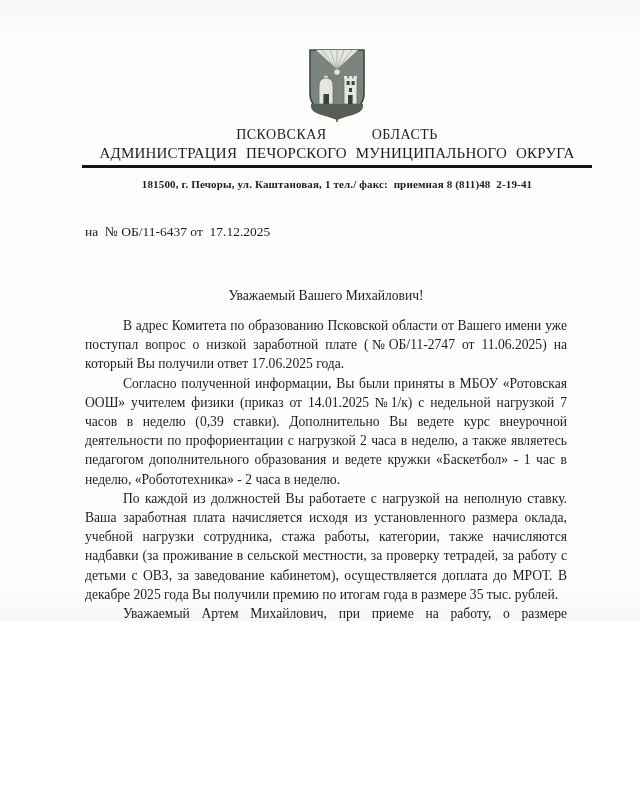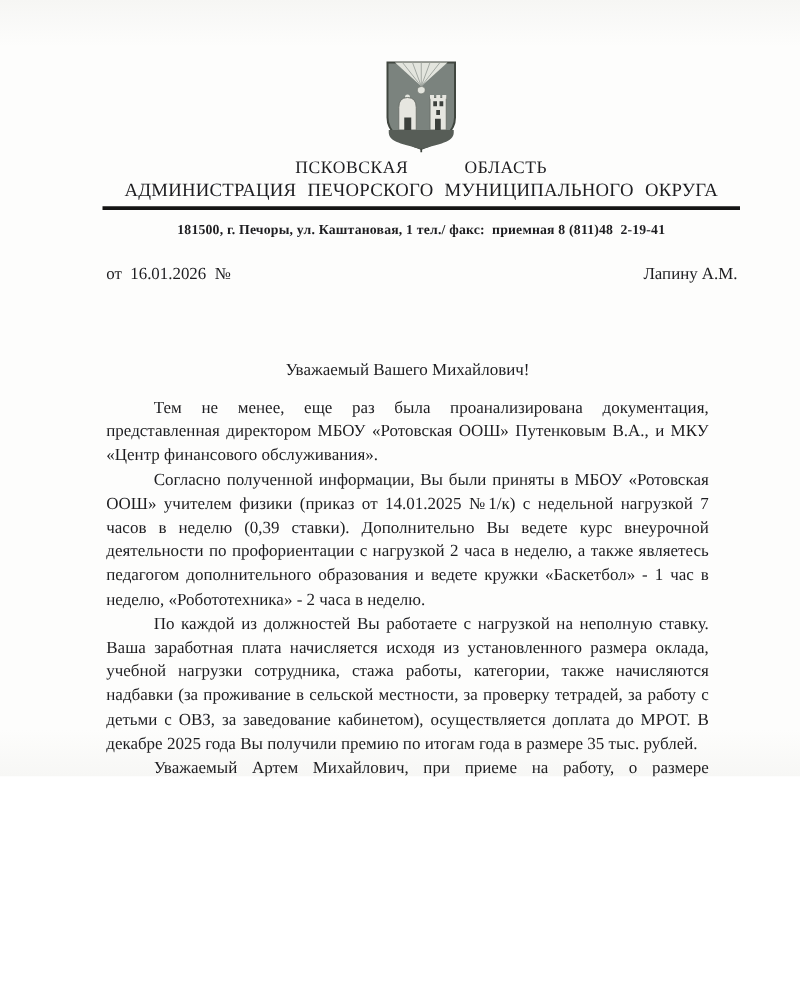--- a/index.html
+++ b/index.html
@@ -70,30 +70,27 @@
       <path d="M3,56 h52 v2 c0,8 -12,9 -26,13.5 c-14,-4.5 -26,-5.5 -26,-13.5 Z" fill="#575d57"></path>
       <path d="M29,71 v3" stroke="#40463f" stroke-width="1.4"></path>
     </svg>
     <div class="region pre">ПСКОВСКАЯ   ОБЛАСТЬ</div>
     <div class="org">АДМИНИСТРАЦИЯ ПЕЧОРСКОГО МУНИЦИПАЛЬНОГО ОКРУГА</div>
     <div class="rule"></div>
     <div class="addr pre">181500, г. Печоры, ул. Каштановая, 1 тел./ факс:  приемная 8 (811)48  2-19-41</div>
   </div>
 
   <div class="refs">
-    <div class="row1">
-      <span class="pre">от  16.01.2026  №</span>
-      <span>Лапину А.М.</span>
-    </div>
+    <div class="row2 pre">на  № ОБ/11-6437 от  17.12.2025</div>
   </div>
 
   <div class="salutation">Уважаемый Вашего Михайлович!</div>
 
   <div class="body-text">
-    <p>Тем не менее, еще раз была проанализирована документация, представленная директором МБОУ «Ротовская ООШ» Путенковым В.А., и МКУ «Центр финансового обслуживания».</p>
+    <p>В адрес Комитета по образованию Псковской области от Вашего имени уже поступал вопрос о низкой заработной плате (№ОБ/11-2747 от 11.06.2025) на который Вы получили ответ 17.06.2025 года.</p>
     <p>Согласно полученной информации, Вы были приняты в МБОУ «Ротовская ООШ» учителем физики (приказ от 14.01.2025 №1/к) с недельной нагрузкой 7 часов в неделю (0,39 ставки). Дополнительно Вы ведете курс внеурочной деятельности  по профориентации с нагрузкой 2 часа в неделю, а также являетесь педагогом дополнительного образования  и ведете кружки «Баскетбол» - 1 час в неделю, «Робототехника» - 2 часа в неделю.</p>
     <p>По каждой из должностей Вы работаете с нагрузкой на неполную ставку. Ваша заработная плата начисляется исходя из установленного размера оклада, учебной нагрузки сотрудника, стажа работы, категории, также начисляются надбавки (за проживание в сельской местности, за проверку тетрадей, за работу с детьми с ОВЗ, за заведование кабинетом), осуществляется доплата до МРОТ. В декабре 2025 года Вы получили премию по итогам года в размере 35 тыс. рублей.</p>
     <p>Уважаемый Артем Михайлович, при приеме на работу, о размере заработной платы за такую нагрузку Вы были уведомлены директором образовательного учреждения. Нарушений по начислению и выплате заработной платы не выявлено. К сожалению, больший размер оплаты труда за соответствующую нагрузку не предусмотрен действующим законодательством. Но Вы можете увеличить размер заработной платы при выполнении должностных работ  с большей учебной нагрузкой.</p>
   </div>
 
   <svg class="signature-svg" width="115" height="92" viewBox="0 0 115 92">
     <g fill="none" stroke="#a3bcdc" stroke-width="1.6" stroke-linecap="round">
       <path d="M30,4 C16,28 11,62 22,90"></path>
       <path d="M45,62 C34,36 36,10 48,7 C59,5 59,24 51,38 C46,47 42,57 44,64 C45,70 51,67 53,58"></path>
       <path d="M53,26 C55,14 62,9 63,18 C64,10 71,7 73,15 C74,21 71,26 76,27 C83,28 87,17 82,33 C79,43 88,38 90,29"></path>

